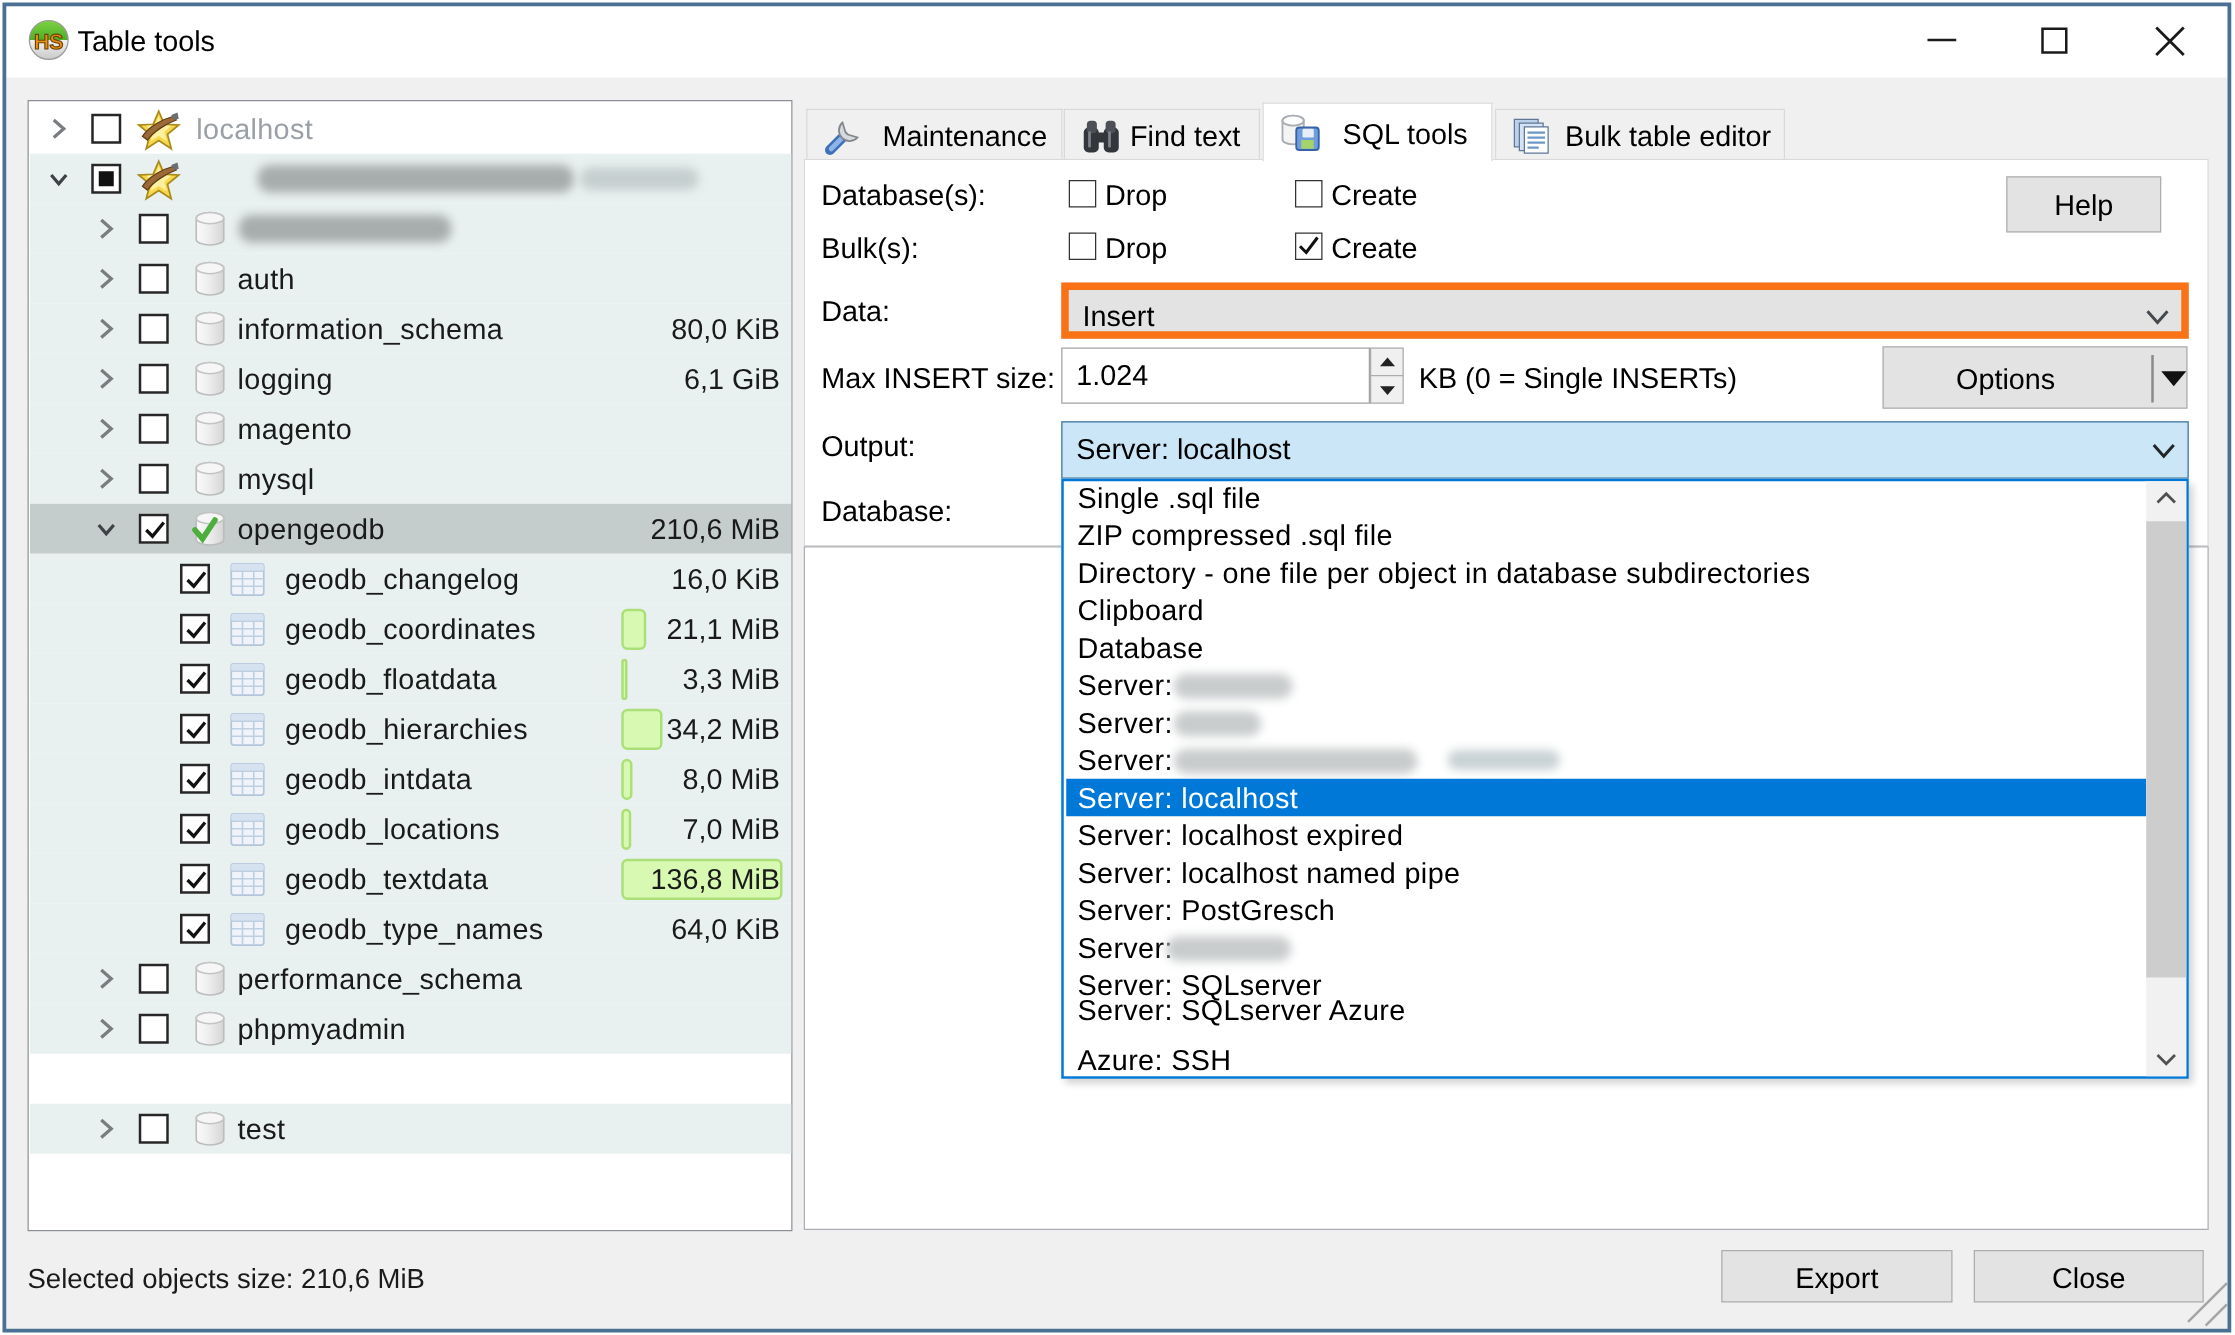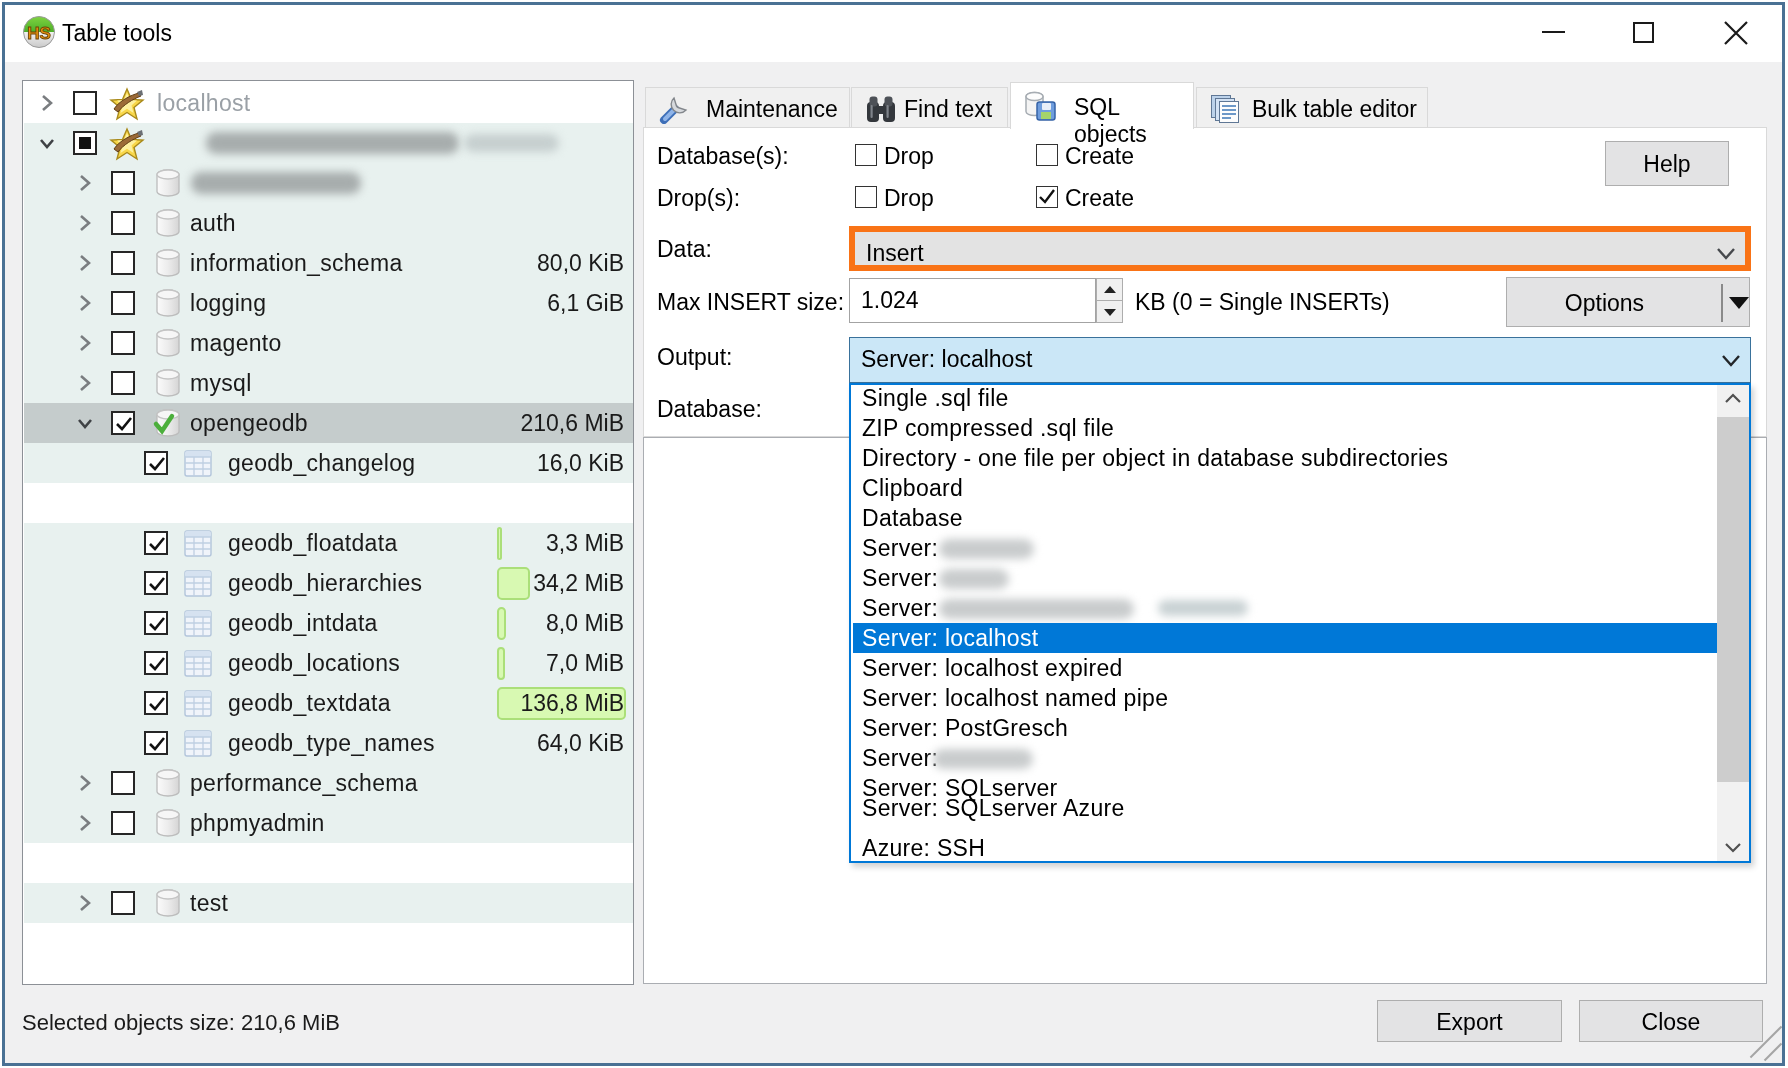--- a/index.html
+++ b/index.html
@@ -244,20 +244,35 @@
         </svg>
       </span>
       <svg class="abs" style="left:159px;top:6px" width="30" height="29" viewBox="0 0 30 29">
 <rect x="2" y="2" width="26" height="25" rx="2" fill="#f0f4fa" stroke="#b3c5db" stroke-width="1.4"></rect>
 <rect x="2" y="2" width="26" height="6" rx="2" fill="#d6e2f0"></rect>
 <path d="M2 8 h26 M2 14 h26 M2 20 h26 M11 8 v19 M20 8 v19" stroke="#bfcfe2" stroke-width="1.3"></path>
       </svg>
       <span class="txt" style="left:204px">geodb_changelog</span>
       <span class="size">16,0 KiB</span>
     </div>
+<div class="trow tint" style="top:402px">
+      <span class="cb" style="left:120px">
+        <svg width="20" height="20" viewBox="0 0 20 20">
+          <path d="M3 10 L8 15 L17 4" stroke="#111" stroke-width="2.6" fill="none"></path>
+        </svg>
+      </span>
+      <svg class="abs" style="left:159px;top:6px" width="30" height="29" viewBox="0 0 30 29">
+<rect x="2" y="2" width="26" height="25" rx="2" fill="#f0f4fa" stroke="#b3c5db" stroke-width="1.4"></rect>
+<rect x="2" y="2" width="26" height="6" rx="2" fill="#d6e2f0"></rect>
+<path d="M2 8 h26 M2 14 h26 M2 20 h26 M11 8 v19 M20 8 v19" stroke="#bfcfe2" stroke-width="1.3"></path>
+      </svg>
+      <span class="txt" style="left:204px">geodb_coordinates</span>
+      <span class="sbar" style="width:20px"></span>
+      <span class="size">21,1 MiB</span>
+    </div>
 <div class="trow tint" style="top:442px">
       <span class="cb" style="left:120px">
         <svg width="20" height="20" viewBox="0 0 20 20">
           <path d="M3 10 L8 15 L17 4" stroke="#111" stroke-width="2.6" fill="none"></path>
         </svg>
       </span>
       <svg class="abs" style="left:159px;top:6px" width="30" height="29" viewBox="0 0 30 29">
 <rect x="2" y="2" width="26" height="25" rx="2" fill="#f0f4fa" stroke="#b3c5db" stroke-width="1.4"></rect>
 <rect x="2" y="2" width="26" height="6" rx="2" fill="#d6e2f0"></rect>
 <path d="M2 8 h26 M2 14 h26 M2 20 h26 M11 8 v19 M20 8 v19" stroke="#bfcfe2" stroke-width="1.3"></path>
@@ -417,37 +432,37 @@
   <div class="tlabel" style="left:52px;">Find text</div>
 </div>
 <div class="tab active" style="left:1010px; width:184px;">
   <svg style="position:absolute;left:12px;top:7px;" width="34" height="34" viewBox="0 0 34 34">
     <path d="M3 6.5 a8.5 4 0 0 1 17 0 v15 a8.5 4 0 0 1 -17 0 z" fill="#f4f4f4" stroke="#a7adb3" stroke-width="1.5"></path>
     <ellipse cx="11.5" cy="6.5" rx="8.5" ry="4" fill="#fdfdfd" stroke="#a7adb3" stroke-width="1.5"></ellipse>
     <rect x="14" y="12" width="18" height="18" rx="2.5" fill="#6f9ddd" stroke="#3663a7" stroke-width="1.5"></rect>
     <rect x="19" y="13" width="9" height="7" rx="1" fill="#e8eef8"></rect>
     <rect x="18" y="22" width="10" height="7" fill="#a5d36b"></rect>
   </svg>
-  <div class="tlabel" style="left:63px;">SQL objects</div>
+  <div class="tlabel" style="left:63px;">SQL tools</div>
 </div>
 <div class="tab" style="left:1196px; width:232px;">
   <svg style="position:absolute;left:13px;top:6px;" width="32" height="30" viewBox="0 0 32 30">
     <rect x="1.5" y="1.5" width="19" height="22" fill="#bcd2ea" stroke="#5f7795"></rect>
     <rect x="5.5" y="4.5" width="19" height="22" fill="#d3e2f4" stroke="#5f7795"></rect>
     <rect x="9.5" y="7.5" width="19" height="21" fill="#fdfdfd" stroke="#5f7795"></rect>
     <path d="M12 12 h14 M12 16 h14 M12 20 h14 M12 24 h9" stroke="#6d98c8" stroke-width="1.8"></path>
   </svg>
   <div class="tlabel" style="left:55px;">Bulk table editor</div>
 </div>
 
 <div class="abs page"></div>
 <div class="abs logpanel"></div>
 
 <div class="flabel" style="left:657px; top:143px;">Database(s):</div>
-<div class="flabel" style="left:657px; top:185px;">Drop(s):</div>
+<div class="flabel" style="left:657px; top:185px;">Bulk(s):</div>
 <div class="flabel" style="left:657px; top:236px;">Data:</div>
 <div class="flabel" style="left:657px; top:289px;">Max INSERT size:</div>
 <div class="flabel" style="left:657px; top:344px;">Output:</div>
 <div class="flabel" style="left:657px; top:396px;">Database:</div>
 
 <div class="fcb" style="left:855px; top:144px;"></div>
 <div class="flabel" style="left:884px; top:143px;">Drop</div>
 <div class="fcb" style="left:1036px; top:144px;"></div>
 <div class="flabel" style="left:1065px; top:143px;">Create</div>
 

